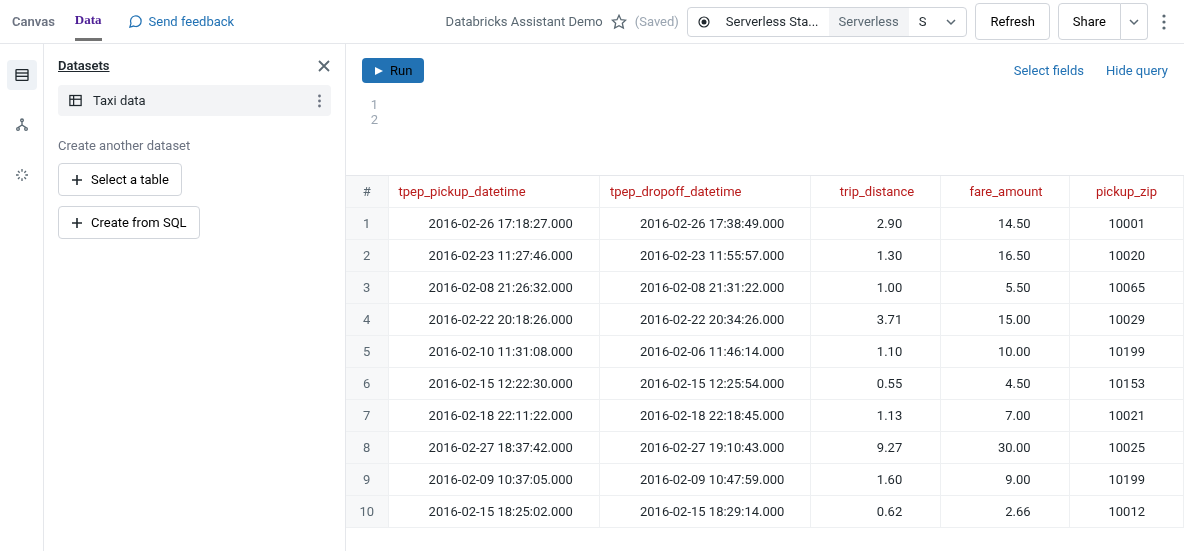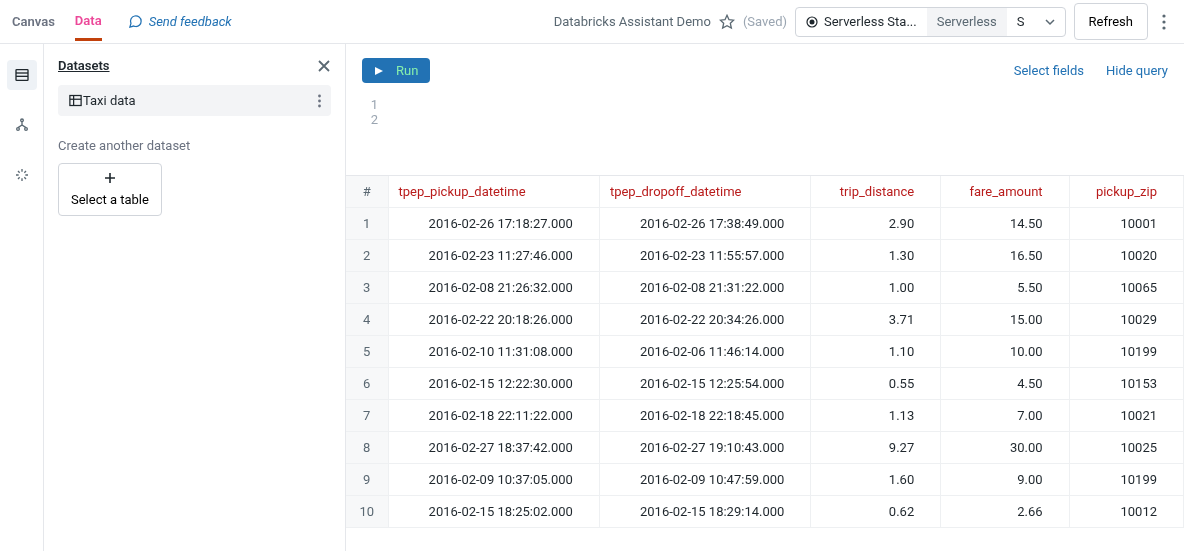--- a/index.html
+++ b/index.html
@@ -1,70 +1,70 @@
 <!DOCTYPE html>
 <html><head>
 <meta charset="utf-8">
 <style>
 * { box-sizing: border-box; margin: 0; padding: 0; font-family: -apple-system, BlinkMacSystemFont, "Segoe UI", Roboto, sans-serif; }
 body { background: #fff; color: #1f272d; font-size: 13px; width: 1184px; height: 551px; overflow: hidden; }
 
 .topbar { display: flex; align-items: center; height: 44px; padding: 0 12px; border-bottom: 1px solid #e5e7eb; gap: 8px; }
 .tabs { display: flex; gap: 20px; align-items: center; }
 .tab { padding: 10px 0; font-weight: 600; color: #6b7280; cursor: pointer; }
-.tab.active { color: #ec4899; border-bottom: 3px solid #c2410c; }
-.feedback { display: flex; align-items: center; gap: 6px; color: #2272B4; cursor: pointer; font-style: italic; }
+.tab.active { color: #4c1d95; border-bottom: 3px solid #737373; font-family: Liberation Serif, serif; }
+.feedback { display: flex; align-items: center; gap: 6px; color: #2272B4; cursor: pointer; }
 .spacer { flex: 1; }
 .title { color: #5a6872; font-size: 13px; }
 .star { color: #6b7280; font-size: 16px; cursor: pointer; }
 .saved { color: #9aa5b1; }
 .cluster-pill { display: flex; align-items: center; border: 1px solid #d1d5db; border-radius: 4px; overflow: hidden; height: 30px; }
-.cluster-seg { padding: 0 10px; display: flex; align-items: center; gap: 6px; font-size: 13px; color: #1f272d; height: 100%; }
+.cluster-seg { padding: 0 10px; display: flex; align-items: center; gap: 16px; font-size: 13px; color: #1f272d; height: 100%; }
 .cluster-seg.light { background: #f3f4f6; color:#5a6872; }
 .btn { border: 1px solid #d1d5db; background: #fff; padding: 10px 14px; border-radius: 4px; font-size: 13px; cursor: pointer; }
 .btn-group { display: flex; }
 .btn-group .btn:first-child { border-top-right-radius: 0; border-bottom-right-radius: 0; }
 .btn-group .btn.chev { border-left: none; border-top-left-radius: 0; border-bottom-left-radius: 0; padding: 6px 8px; }
 .kebab { font-size: 18px; color: #5a6872; cursor: pointer; padding: 4px 6px; }
 
 .body { display: flex; height: calc(551px - 44px); }
 .rail { width: 44px; border-right: 1px solid #e5e7eb; display: flex; flex-direction: column; align-items: center; padding-top: 16px; gap: 20px; color: #5a6872; }
 .rail .ritem { cursor: pointer; width: 30px; height: 30px; display:flex; align-items:center; justify-content:center; border-radius:4px; }
 .rail .ritem.active { background:#eef2f6; color:#1f272d; }
 
 .sidebar { width: 302px; border-right: 1px solid #e5e7eb; padding: 14px 14px; }
 .side-head { display: flex; align-items: center; justify-content: space-between; margin-bottom: 12px; }
 .side-head h3 { font-size: 13px; font-weight: 600; text-decoration: underline; }
 .close-x { font-size: 18px; color: #5a6872; cursor: pointer; }
-.dataset-item { display: flex; align-items: center; background: #f3f4f6; border-radius: 4px; padding: 8px 10px; cursor: pointer; }
+.dataset-item { display: flex; align-items: center; gap: 10px; background: #f3f4f6; border-radius: 4px; padding: 8px 10px; cursor: pointer; }
 .dataset-item .dname { flex: 1; }
 .item-kebab { color: #6b7280; cursor: pointer; }
 .create-label { color: #6b7280; margin-top: 22px; margin-bottom: 10px; }
-.btn-outline { display: inline-flex; align-items: center; gap: 8px; border: 1px solid #d1d5db; background: #fff; padding: 8px 12px; border-radius: 4px; cursor: pointer; font-size: 13px; margin-bottom: 10px; flex-direction: column; }
+.btn-outline { display: inline-flex; align-items: center; gap: 8px; border: 1px solid #d1d5db; background: #fff; padding: 8px 12px; border-radius: 4px; cursor: pointer; font-size: 13px; margin-bottom: 10px; }
 
 .main { flex: 1; display: flex; flex-direction: column; }
 .editor-area { padding: 14px 16px 8px 16px; }
 .editor-bar { display: flex; align-items: center; }
-.run-btn { background: #2272B4; color: #86efac; border: none; padding: 5px 12px; border-radius: 4px; display: inline-flex; align-items: center; gap: 12px; font-size: 13px; cursor: pointer; }
+.run-btn { background: #2272B4; color: #000000; border: none; padding: 5px 12px; border-radius: 4px; display: inline-flex; align-items: center; gap: 6px; font-size: 13px; cursor: pointer; }
 .ed-links { margin-left: auto; display: flex; gap: 22px; }
 .ed-links span { color: #2272B4; cursor: pointer; }
 .code { font-family: Menlo, Consolas, monospace; font-size: 13px; margin-top: 14px; padding-bottom: 40px; }
 .code-line { display: flex; }
 .lineno { width: 28px; text-align: right; color: #9aa5b1; padding-right: 12px; user-select:none; }
 .kw { color: #0b5cad; }
 .nm { color: #b46b00; }
 .dot { color: #1f272d; }
 
 .table-wrap { border-top: 1px solid #e5e7eb; overflow: auto; }
 table { width: 100%; border-collapse: collapse; }
 th, td { padding: 8px 10px; border-bottom: 1px solid #eef0f2; border-right: 1px solid #eef0f2; font-size: 13px; white-space: nowrap; }
 th { text-align: left; font-weight: 400; color: #b91c1c; background: #fff; }
 th:first-child, td:first-child { width: 42px; text-align: center; color: #5a6872; background: #f7f8f9; }
 td.c-pickup, td.c-dropoff { text-align: right; padding-right: 26px; }
-td.c-dist, td.c-fare, td.c-zip { text-align: right; padding-right: 26px; }
+td.c-dist, td.c-fare, td.c-zip { text-align: right; padding-right: 38px; }
 th.h-dist, th.h-fare, th.h-zip { text-align: right; padding-right: 26px; }
 
 svg { display: block; }
 </style>
 </head>
 <body>
 
 <div class="topbar">
   <div class="tabs">
     <div class="tab">Canvas</div>
@@ -98,20 +98,28 @@
     <div class="cluster-seg">
         <span>S</span>
       </div>
     <div class="cluster-seg">
       <svg width="10" height="10" viewBox="0 0 10 10">
           <path d="M1 3l4 4 4-4" fill="none" stroke="#5a6872" stroke-width="1.5"></path>
         </svg>
     </div>
   </div>
   <button class="btn">Refresh</button>
+  <div class="btn-group">
+    <button class="btn">Share</button>
+    <button class="btn chev">
+      <svg width="10" height="10" viewBox="0 0 10 10">
+          <path d="M1 3l4 4 4-4" fill="none" stroke="#5a6872" stroke-width="1.5"></path>
+        </svg>
+    </button>
+  </div>
   <span class="kebab">
     <svg width="4" height="16" viewBox="0 0 4 16">
         <circle cx="2" cy="2" r="1.6" fill="#5a6872"></circle>
         <circle cx="2" cy="8" r="1.6" fill="#5a6872"></circle>
         <circle cx="2" cy="14" r="1.6" fill="#5a6872"></circle>
       </svg>
   </span>
 </div>
 
 <div class="body">
@@ -162,20 +170,28 @@
           </svg>
       </span>
     </div>
     <div class="create-label">Create another dataset</div>
     <div>
       <button class="btn-outline">
         <svg width="12" height="12" viewBox="0 0 12 12">
             <path d="M6 1v10M1 6h10" stroke="#1f272d" stroke-width="1.6"></path>
           </svg>
         <span>Select a table</span>
+      </button>
+    </div>
+    <div>
+      <button class="btn-outline">
+        <svg width="12" height="12" viewBox="0 0 12 12">
+            <path d="M6 1v10M1 6h10" stroke="#1f272d" stroke-width="1.6"></path>
+          </svg>
+        <span>Create from SQL</span>
       </button>
     </div>
   </div>
 
   <div class="main">
     <div class="editor-area">
       <div class="editor-bar">
         <button class="run-btn">
           <svg width="10" height="10" viewBox="0 0 10 10">
               <path d="M1 1l8 4-8 4z" fill="#fff"></path>

